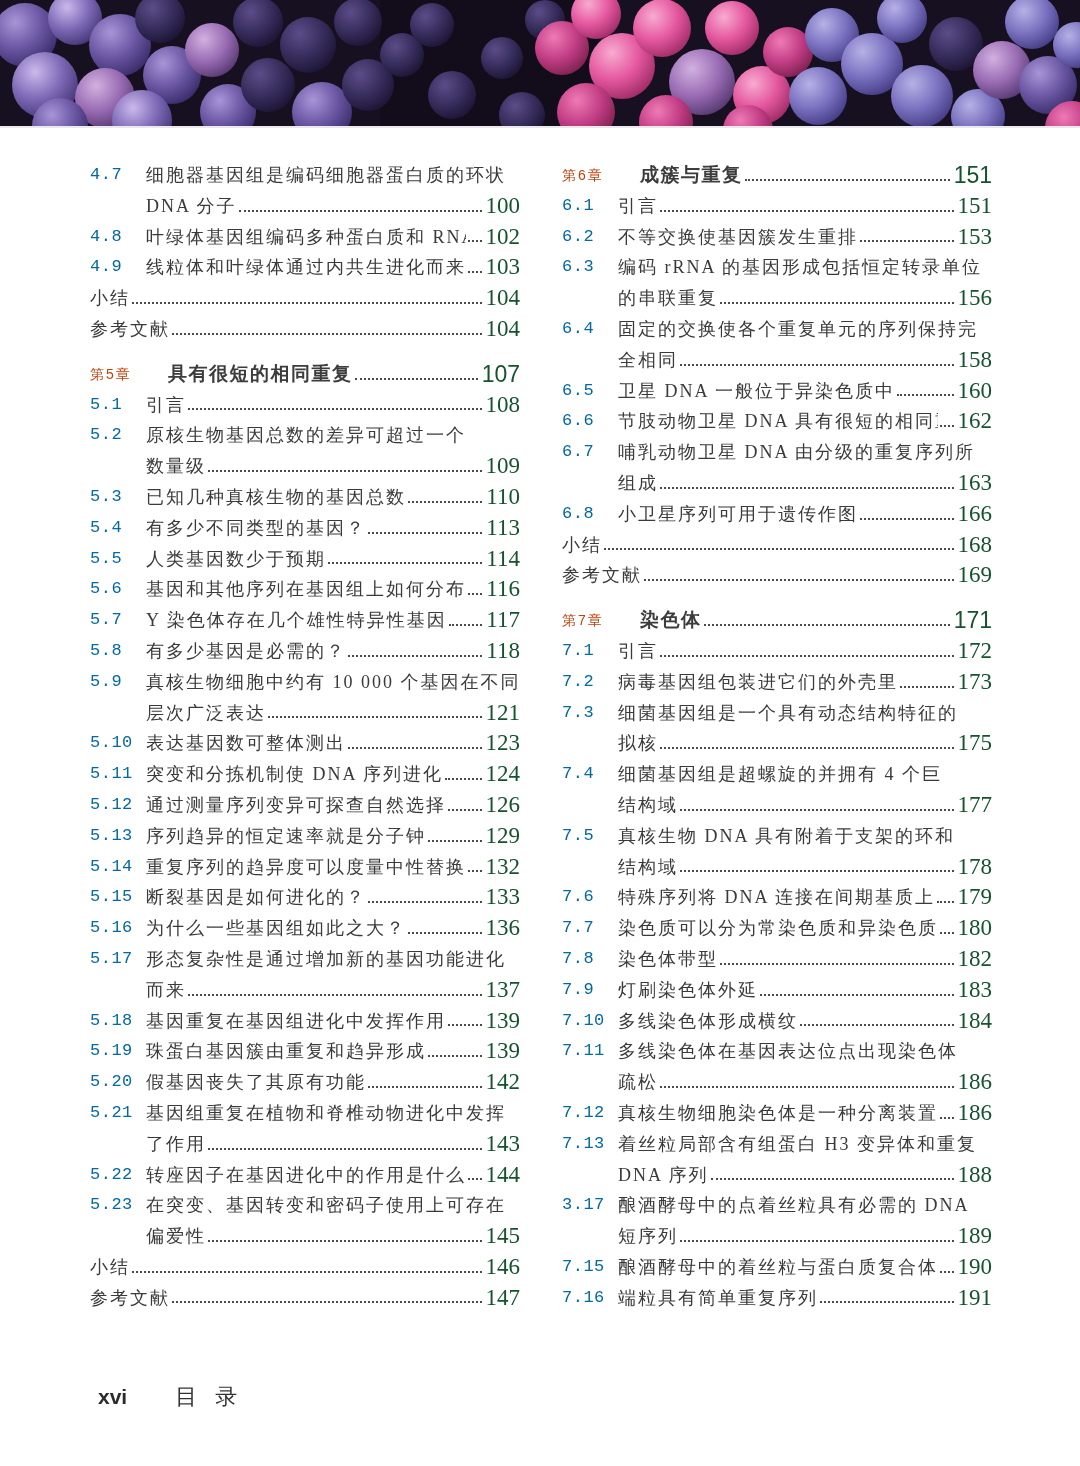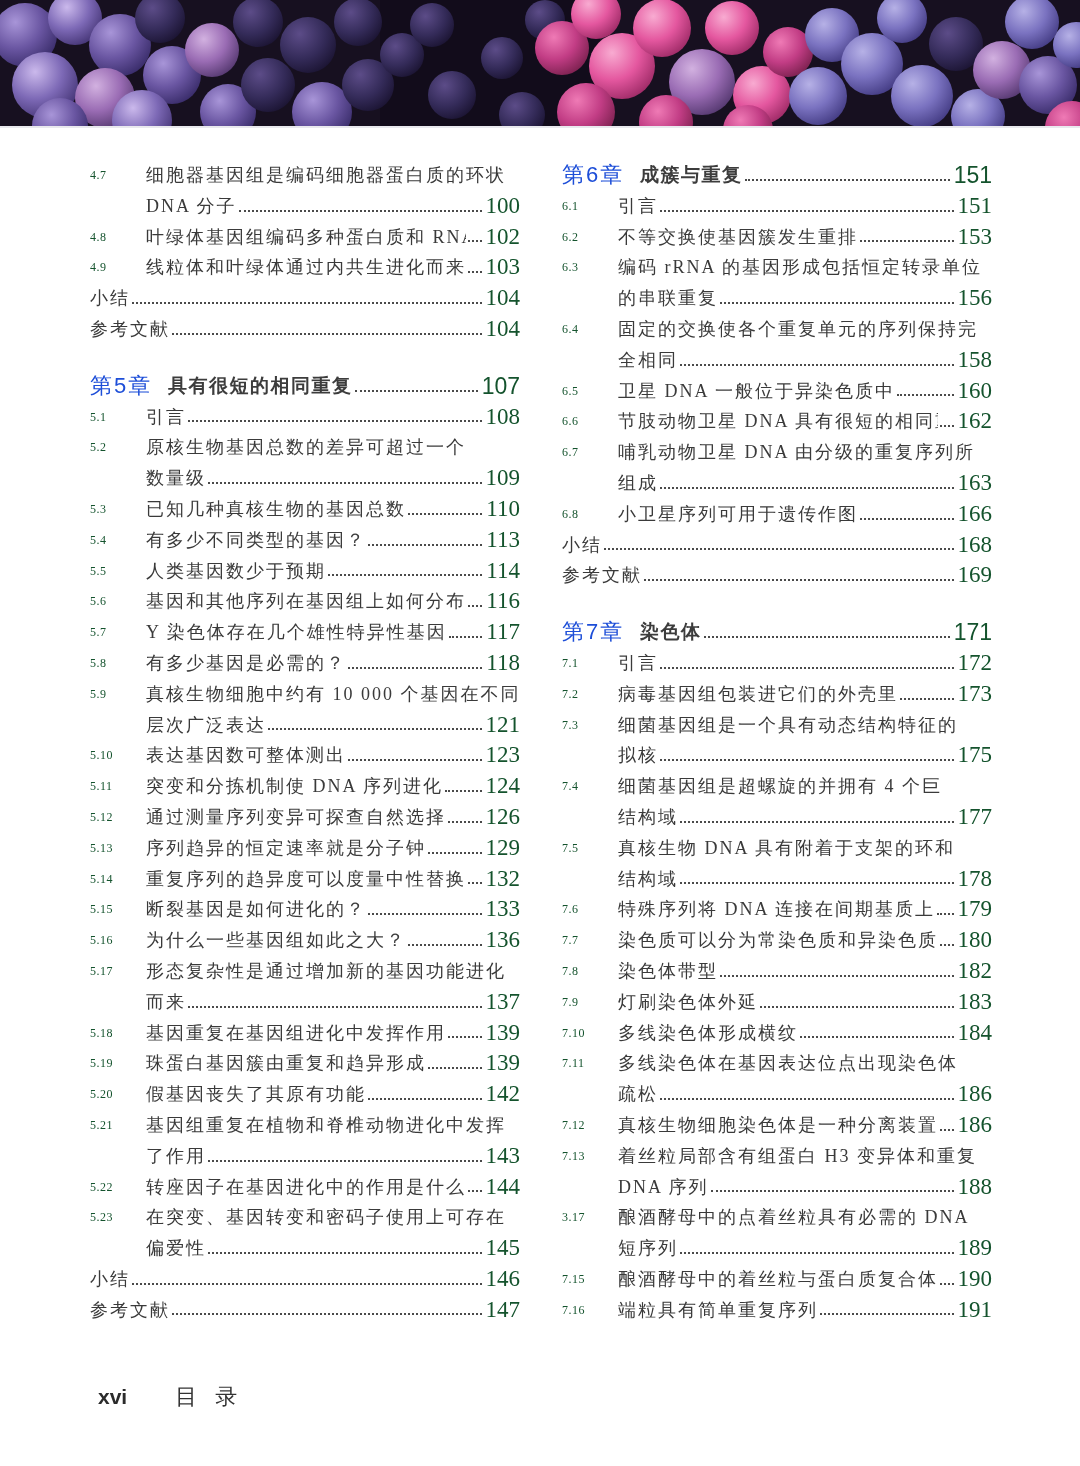--- a/index.html
+++ b/index.html
@@ -6,31 +6,31 @@
   .page{position:relative;width:1080px;height:1466px;background:#ffffff;overflow:hidden;
         font-family:"Liberation Serif", serif;}
   
   .header-image{position:absolute;top:0;left:0;width:1080px;height:126px;overflow:hidden;
                 border-bottom:2px solid #e9e9ee;background:#171020;}
   .header-image svg{display:block;}
   
   .toc{position:absolute;top:160px;left:90px;width:902px;display:flex;gap:42px;}
   .col{width:430px;}
   .row{display:flex;height:30.8px;line-height:30.8px;white-space:nowrap;}
-  .num{width:56px;flex-shrink:0;color:#14532d;font-size:12px;letter-spacing:0.5px;}
+  .num{width:56px;flex-shrink:0;color:#0369a1;font-size:17px;letter-spacing:0.5px;font-family:Liberation Mono, monospace;}
   .indent{width:56px;flex-shrink:0;}
   .text{color:#3a3a3a;font-size:18px;letter-spacing:2px;overflow:hidden;}
   .dots{flex:1;position:relative;margin:0 4px 0 2px;min-width:14px;}
   .dots::after{content:"";position:absolute;left:0;right:0;bottom:10px;
                border-bottom:2px dotted #4a4a4a;}
   .pg{color:#14532d;font-size:23px;text-align:left;}
   
-  .row.chapter{margin-top:26px;font-family:"Liberation Sans", sans-serif;}
+  .row.chapter{margin-top:14px;font-family:"Liberation Sans", sans-serif;}
   .row.chapter:first-child{margin-top:0;}
-  .cnum{width:78px;flex-shrink:0;color:#1d4ed8;font-size:22px;letter-spacing:2px;
+  .cnum{width:78px;flex-shrink:0;color:#c2410c;font-size:14px;letter-spacing:2px;
         font-family:"Liberation Sans", sans-serif;}
   .ctext{color:#3c3c3c;font-size:19px;font-weight:bold;letter-spacing:1.5px;}
   
   .row.plain .text{letter-spacing:2px;}
   
   .footer{position:absolute;top:1382px;left:98px;display:flex;align-items:baseline;}
   .footer .pagenum{font-family:"Liberation Sans", sans-serif;font-weight:bold;
                    font-size:21px;color:#2b2b2b;}
   .footer .ftitle{margin-left:48px;font-size:22px;color:#333333;letter-spacing:6px;
                   font-family:"Liberation Sans", sans-serif;}

